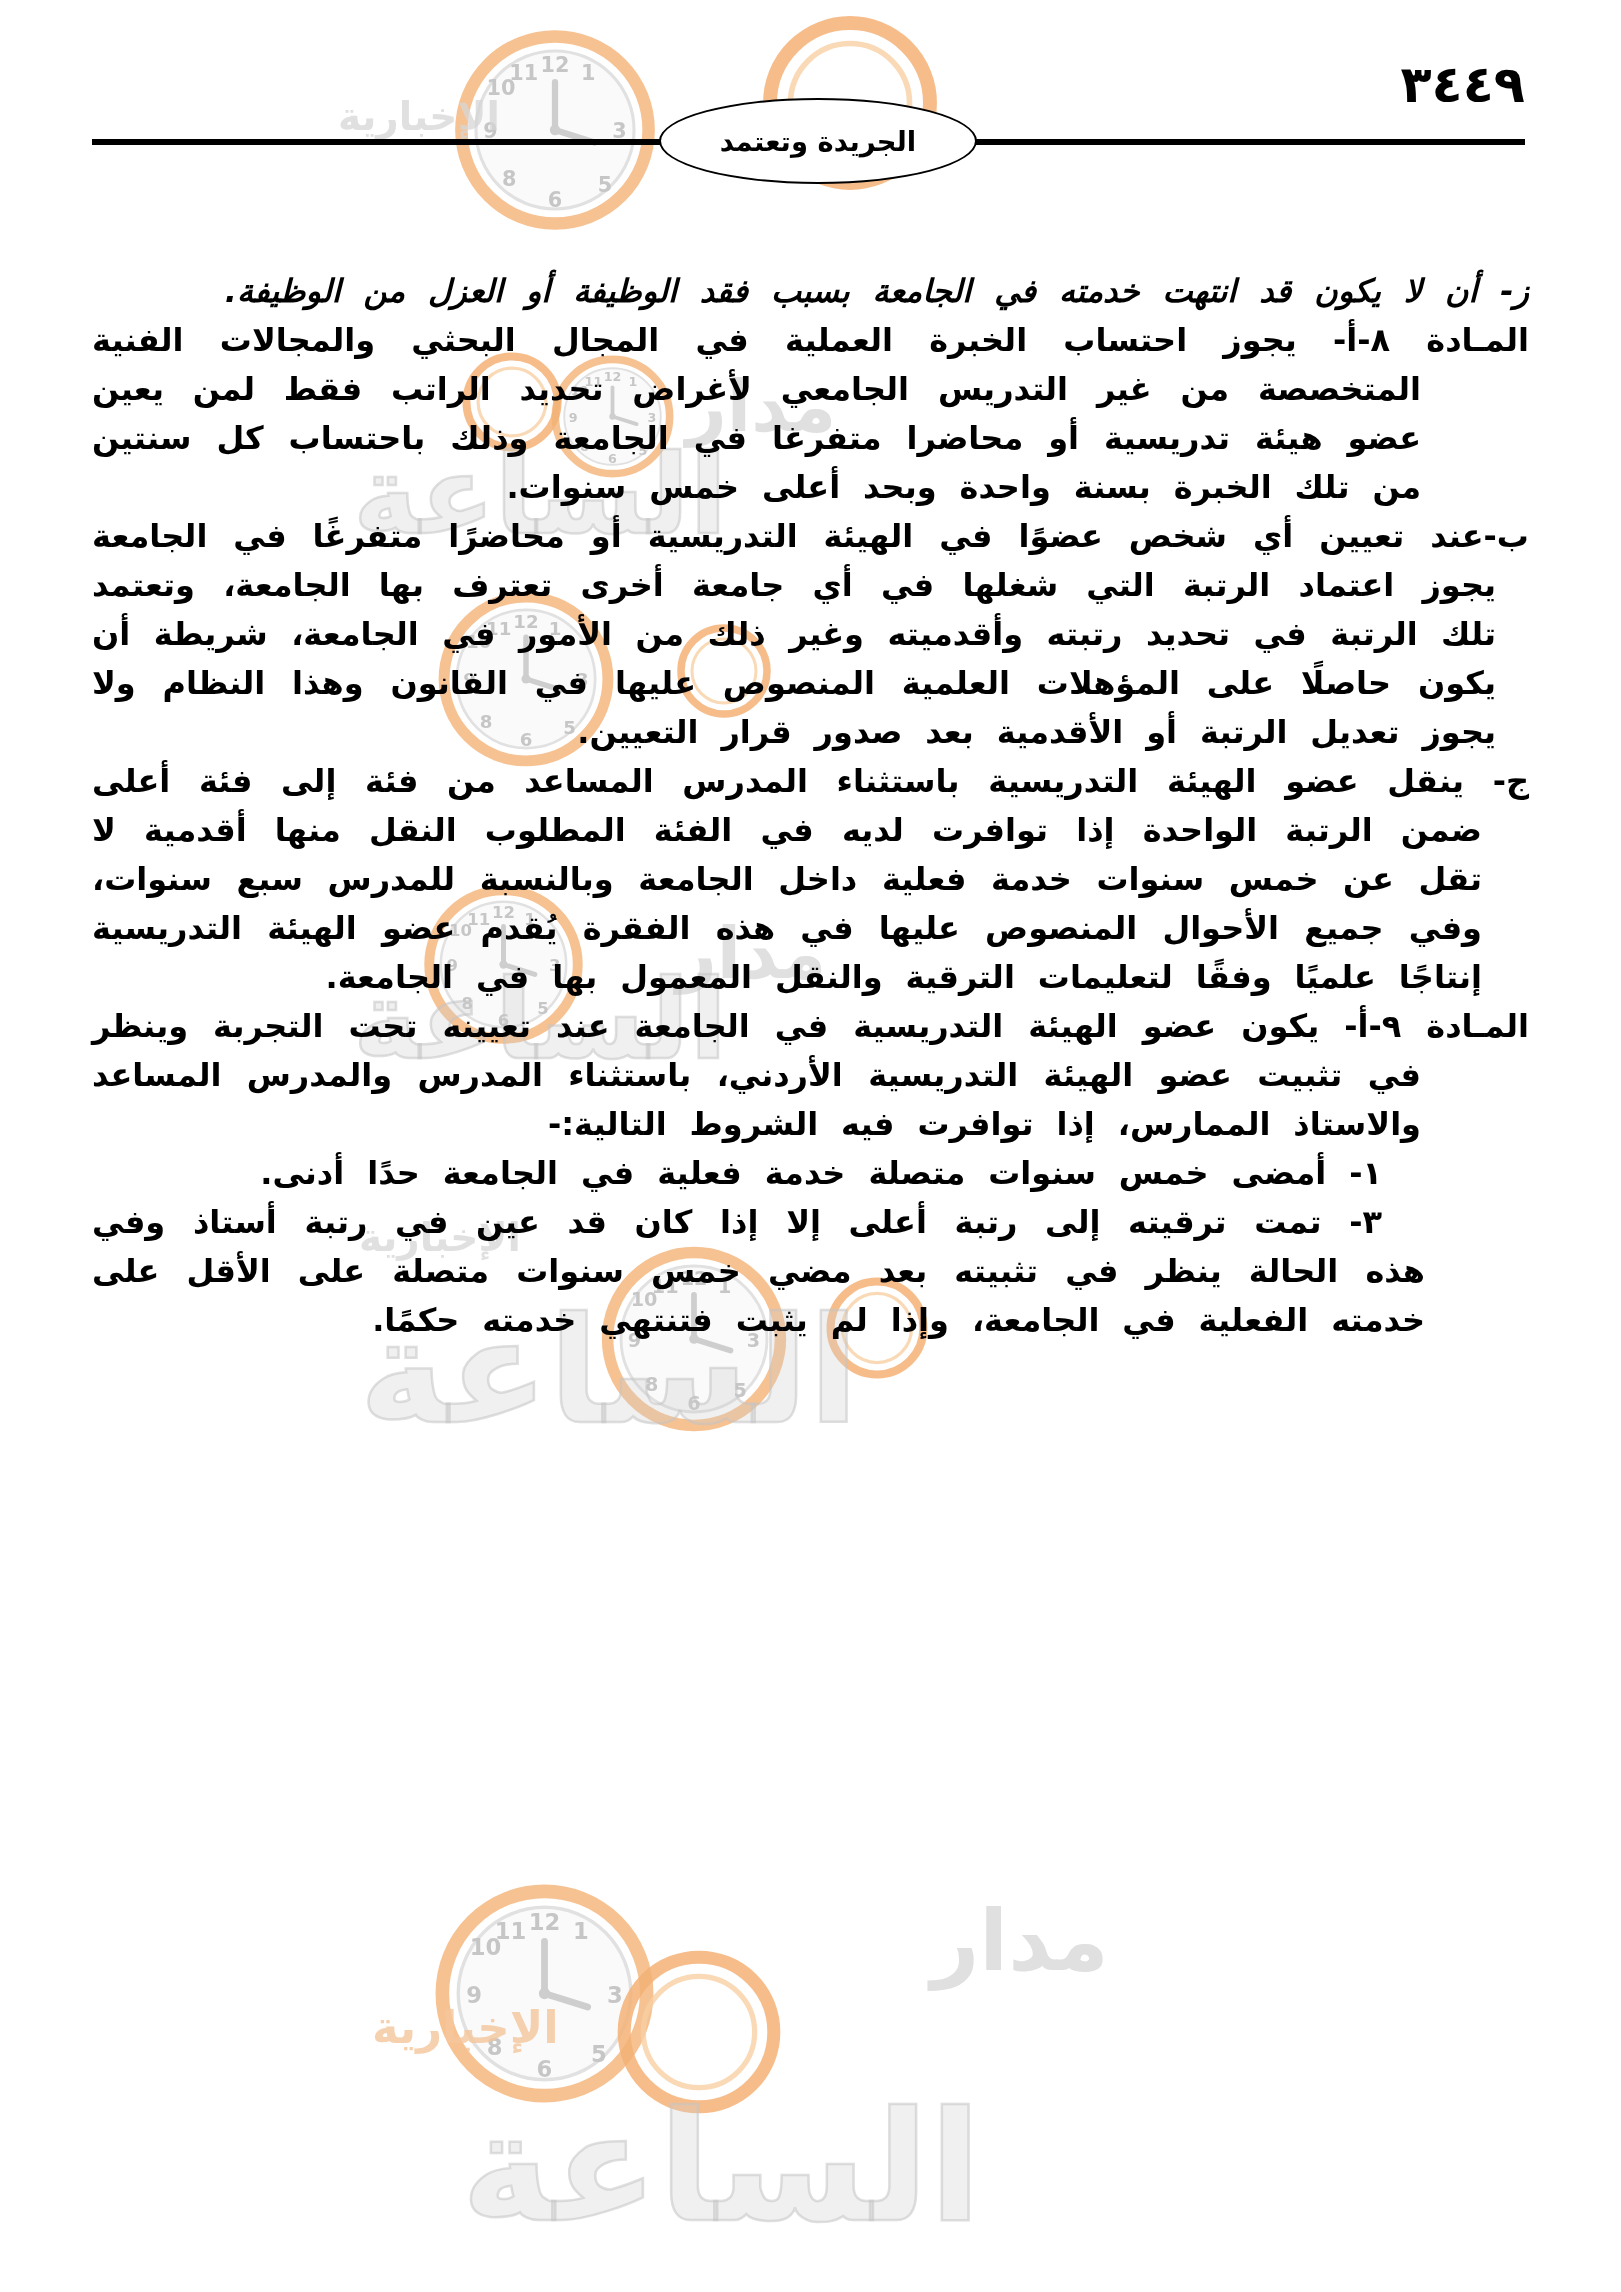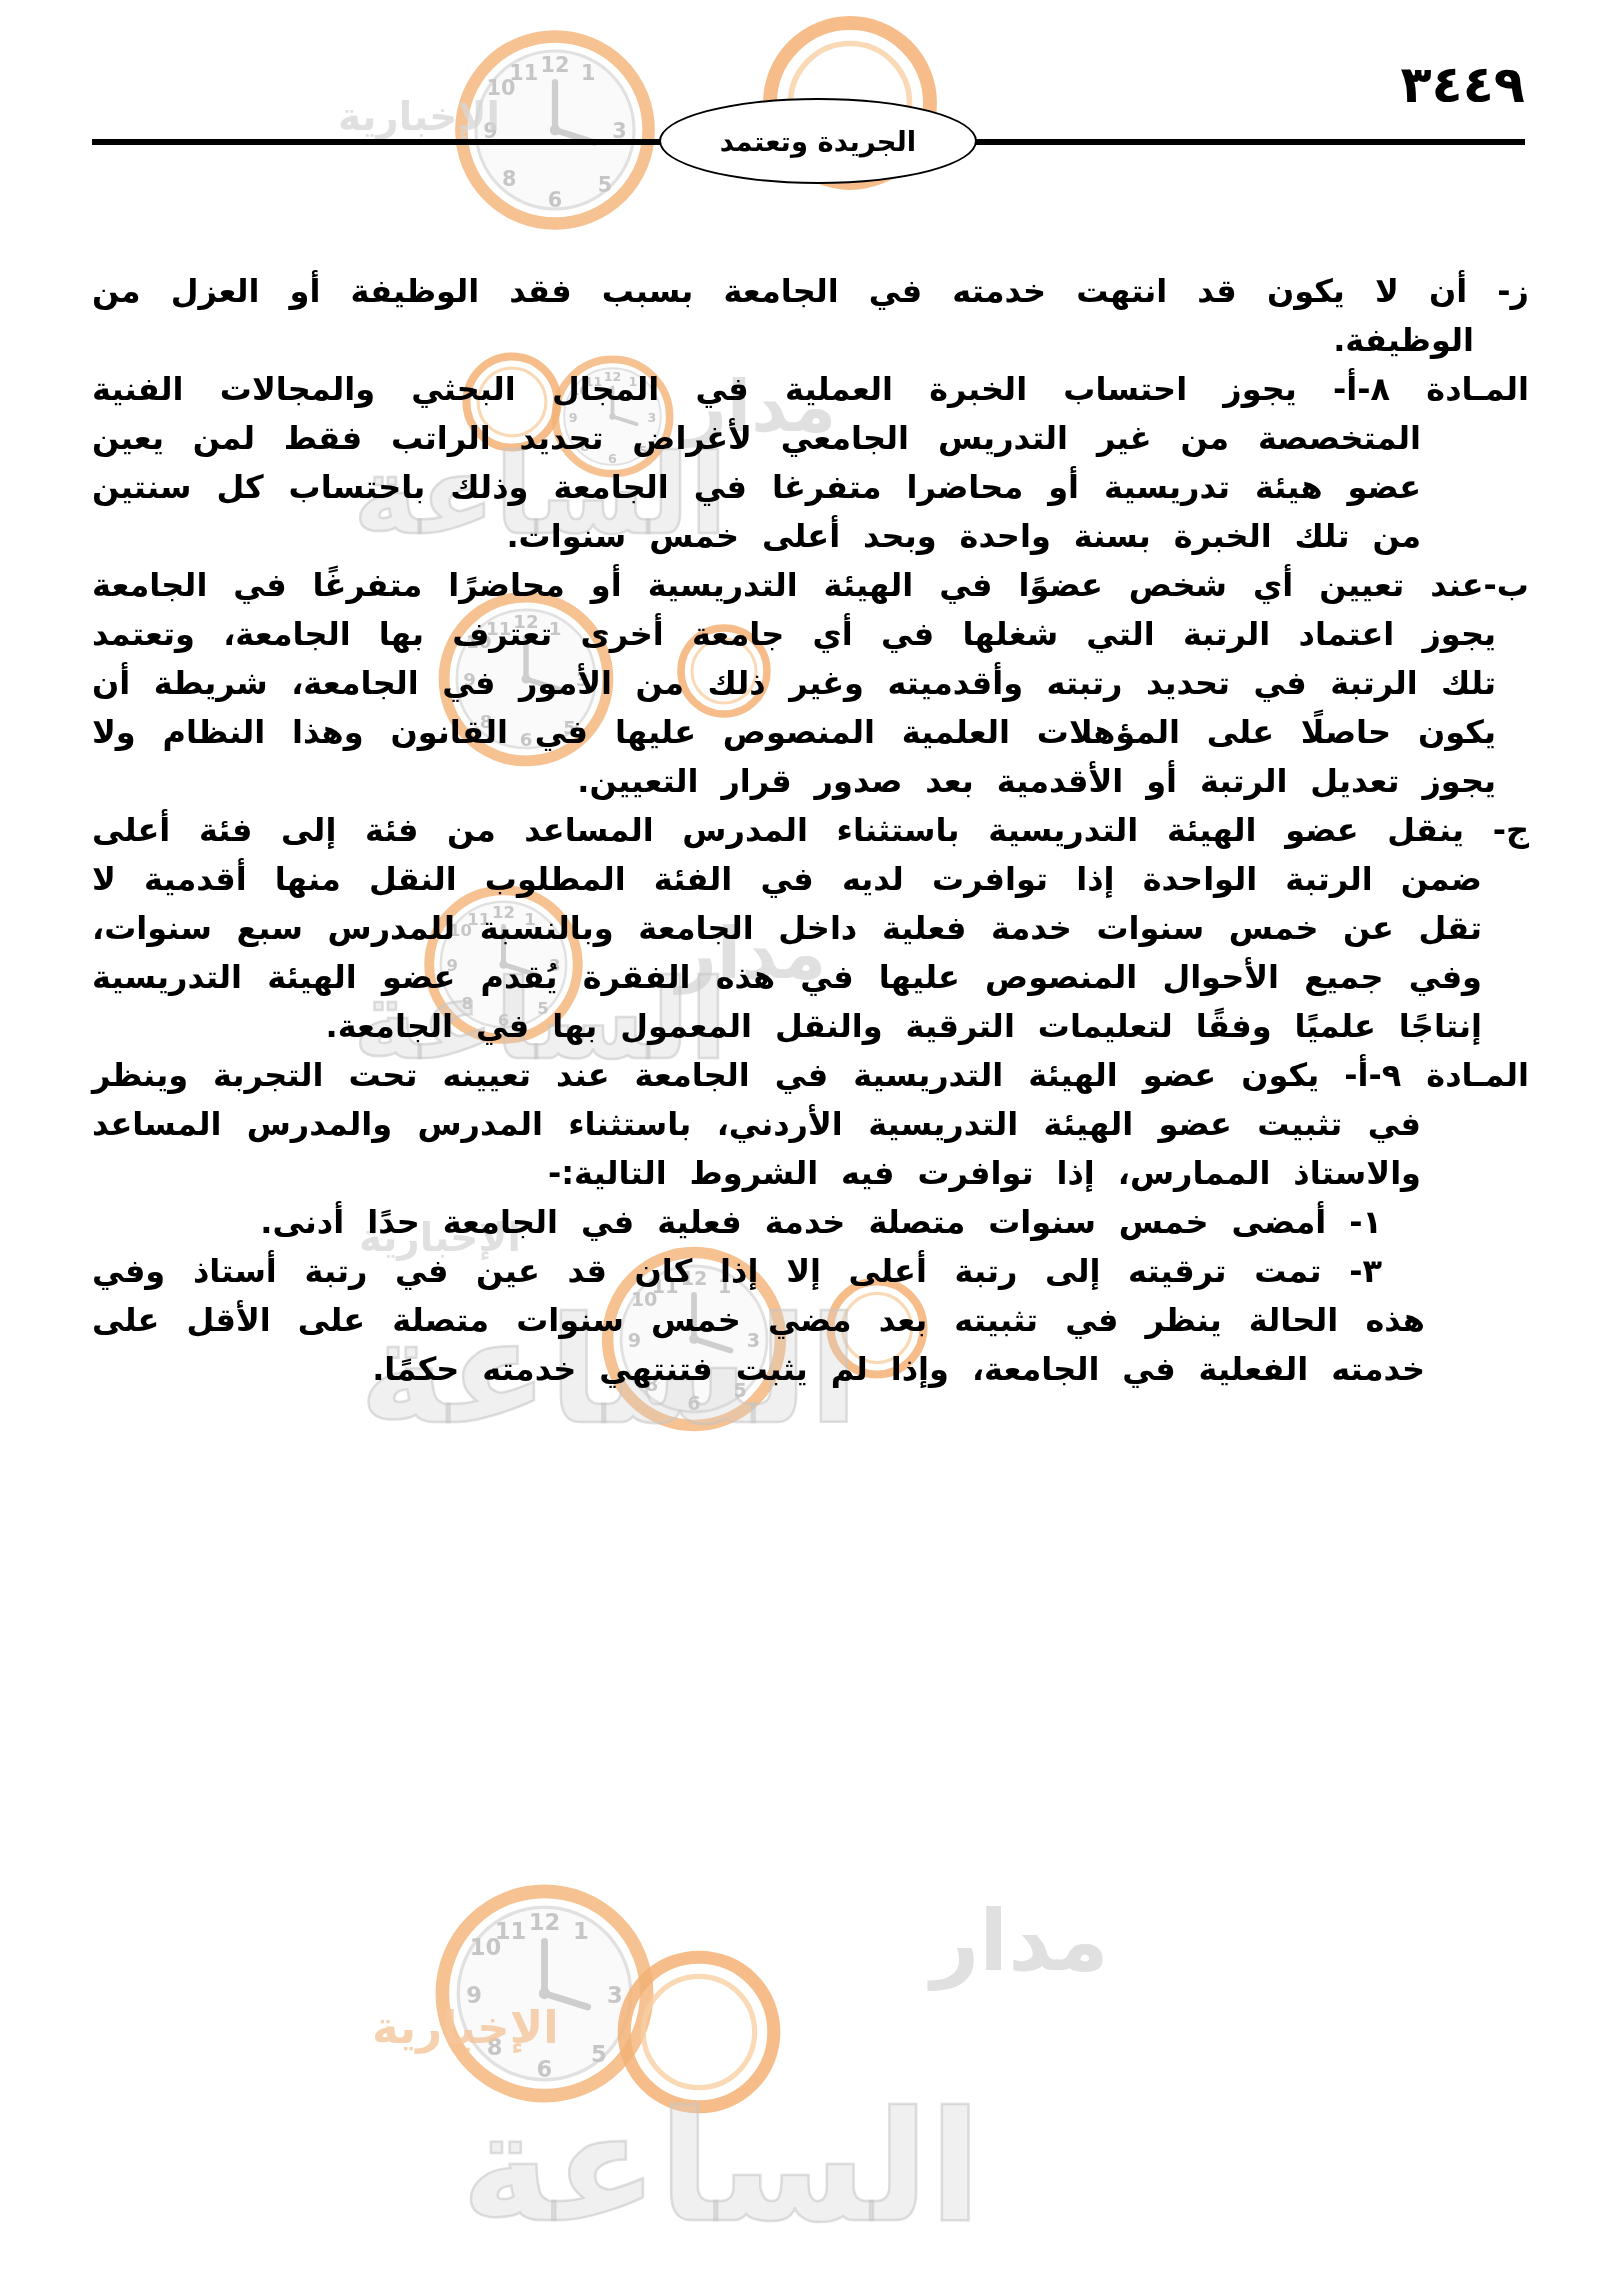--- a/index.html
+++ b/index.html
@@ -35,21 +35,21 @@
   }
 
   
   .body-text{
     position:absolute;z-index:2;top:267px;right:92px;left:92px;
     font-size:32px;font-weight:bold;color:#000;
     line-height:49px;text-align:justify;word-spacing:11.8px;
   }
   .body-text p{margin:0;}
   .mt{margin-top:67px;}
-  .hang56{padding-right:55px;text-indent:-55px;}
+  .hang56{padding-right:55px;text-indent:-55px;font-style:italic;}
   .hang110{padding-right:108px;text-indent:-108px;}
   .hang34{padding-right:33px;text-indent:-33px;}
   .hang48{padding-right:47px;text-indent:-47px;}
   .hang52{padding-right:51px;text-indent:-51px;}
   .cond{padding-right:104px;text-indent:43px;}
 </style>
 </head>
 <body>
 
 <div class="page">

